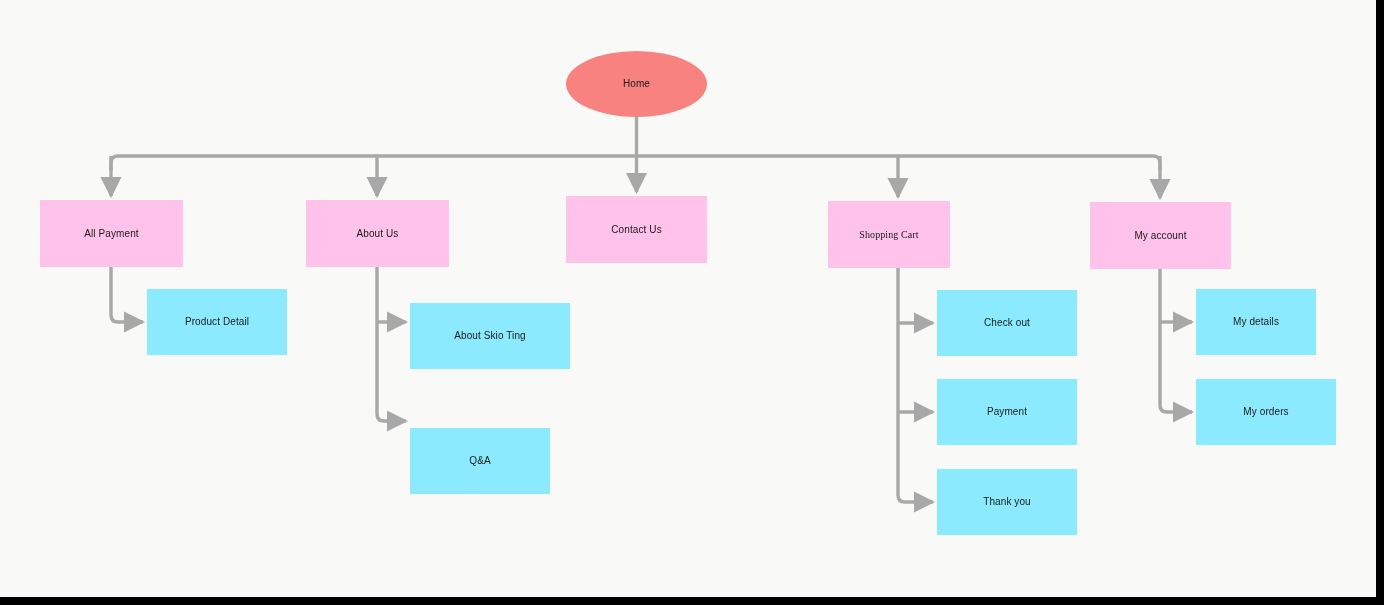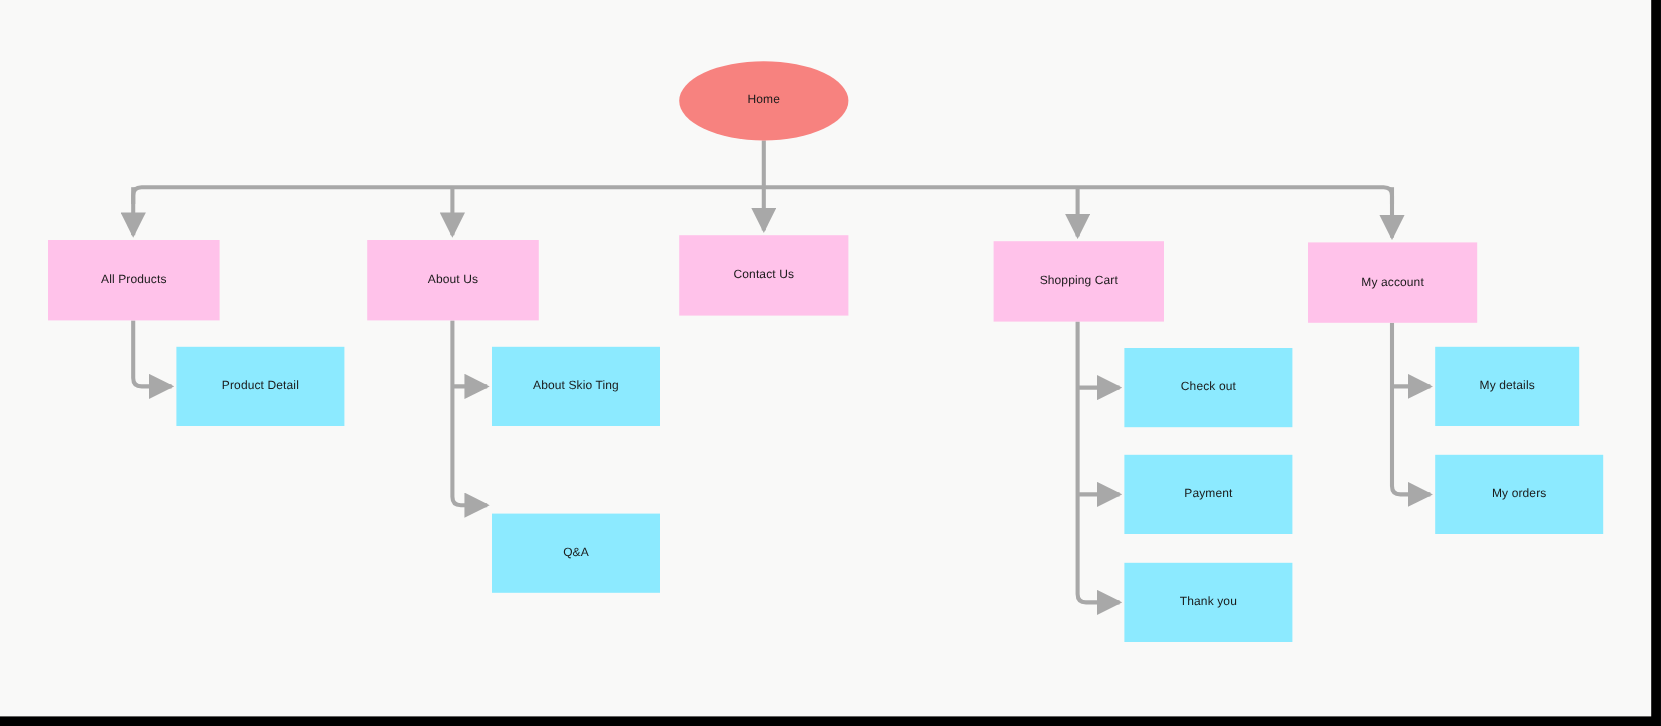--- a/index.html
+++ b/index.html
@@ -93,39 +93,39 @@
       <path d="M 1160 322 L 1192 322" marker-end="url(#arw)"></path>
 
     </g>
   </svg>
 
   <div class="node node-root" style="left:566px; top:51px; width:141px; height:66px;">
     <span class="node-label">Home</span>
   </div>
 
   <div class="node node-l1" style="left:40px; top:200px; width:143px; height:67px;">
-    <span class="node-label">All Products</span>
+    <span class="node-label">All Payment</span>
   </div>
   <div class="node node-l1" style="left:306px; top:200px; width:143px; height:67px;">
     <span class="node-label">About Us</span>
   </div>
   <div class="node node-l1" style="left:566px; top:196px; width:141px; height:67px;">
     <span class="node-label">Contact Us</span>
   </div>
-  <div class="node node-l1" style="left:828px; top:201px; width:142px; height:67px;">
+  <div class="node node-l1" style="left:828px; top:201px; width:122px; height:67px;font-family:Liberation Serif, serif;">
     <span class="node-label">Shopping Cart</span>
   </div>
   <div class="node node-l1" style="left:1090px; top:202px; width:141px; height:67px;">
     <span class="node-label">My account</span>
   </div>
 
   <div class="node node-l2" style="left:147px; top:289px; width:140px; height:66px;">
     <span class="node-label">Product Detail</span>
   </div>
-  <div class="node node-l2" style="left:410px; top:289px; width:140px; height:66px;">
+  <div class="node node-l2" style="left:410px; top:303px; width:160px; height:66px;">
     <span class="node-label">About Skio Ting</span>
   </div>
   <div class="node node-l2" style="left:410px; top:388px; width:140px; height:66px;margin-top:40px;">
     <span class="node-label">Q&amp;A</span>
   </div>
   <div class="node node-l2" style="left:937px; top:290px; width:140px; height:66px;">
     <span class="node-label">Check out</span>
   </div>
   <div class="node node-l2" style="left:937px; top:379px; width:140px; height:66px;">
     <span class="node-label">Payment</span>

